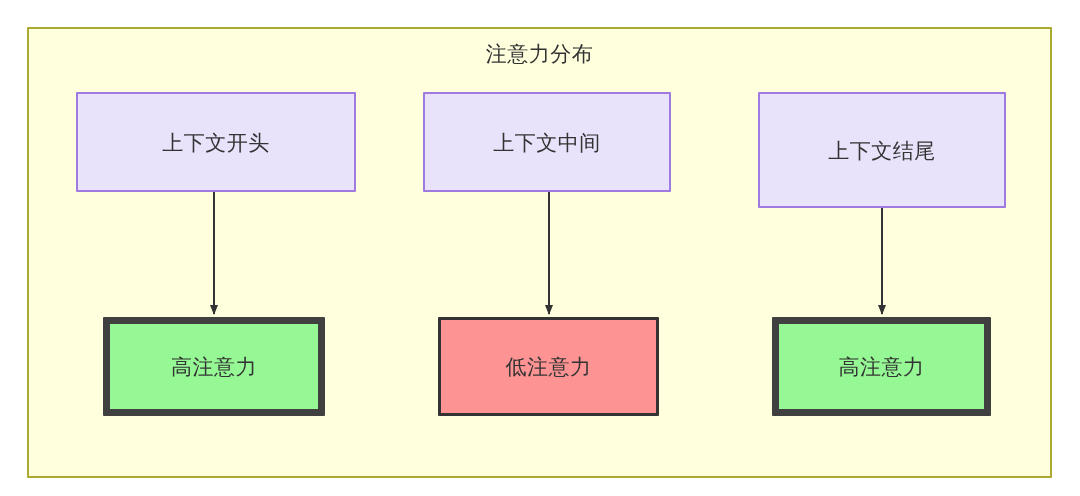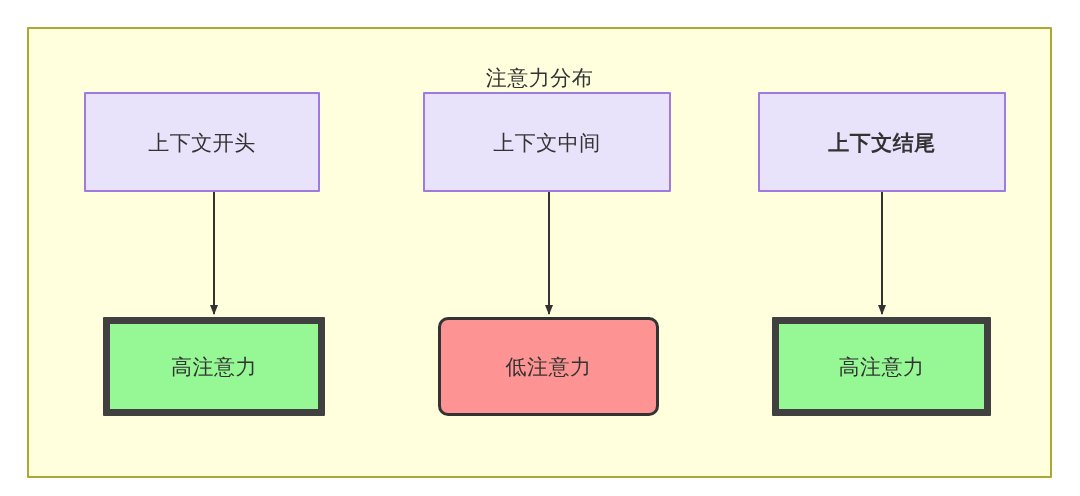--- a/index.html
+++ b/index.html
@@ -36,21 +36,20 @@
   .cluster-title {
     position: absolute;
     left: 0;
     right: 0;
     top: 12px;
     text-align: center;
     font-size: 21px;
     line-height: 26px;
     color: #333333;
     letter-spacing: 0.5px;
-    margin-top: 24px;
   }
 
   
   .node {
     position: absolute;
     box-sizing: border-box;
     display: flex;
     align-items: center;
     justify-content: center;
     font-size: 21px;
@@ -69,27 +68,27 @@
     background: #95f894;
     border: 7px solid #404040;
   }
 
   .node.low {
     background: #fd9393;
     border: 3px solid #333333;
   }
 
   
-  .n-src-1  { left: 84px;  top: 92px;  width: 236px; height: 100px; }
+  .n-src-1  { left: 76px;  top: 92px;  width: 280px; height: 100px; }
   .n-dst-1  { left: 103px; top: 317px; width: 222px; height: 99px;  }
   
   .n-src-2  { left: 423px; top: 92px;  width: 248px; height: 100px; text-align: center; }
-  .n-dst-2  { left: 438px; top: 317px; width: 221px; height: 99px; border-radius: 10px;  }
+  .n-dst-2  { left: 438px; top: 317px; width: 221px; height: 99px;  }
   
-  .n-src-3  { left: 758px; top: 92px;  width: 248px; height: 100px; font-weight: bold; }
+  .n-src-3  { left: 758px; top: 92px;  width: 248px; height: 116px; }
   .n-dst-3  { left: 772px; top: 317px; width: 219px; height: 99px;  }
 
   
   .edges {
     position: absolute;
     left: 0;
     top: 0;
     width: 1080px;
     height: 496px;
     pointer-events: none;

